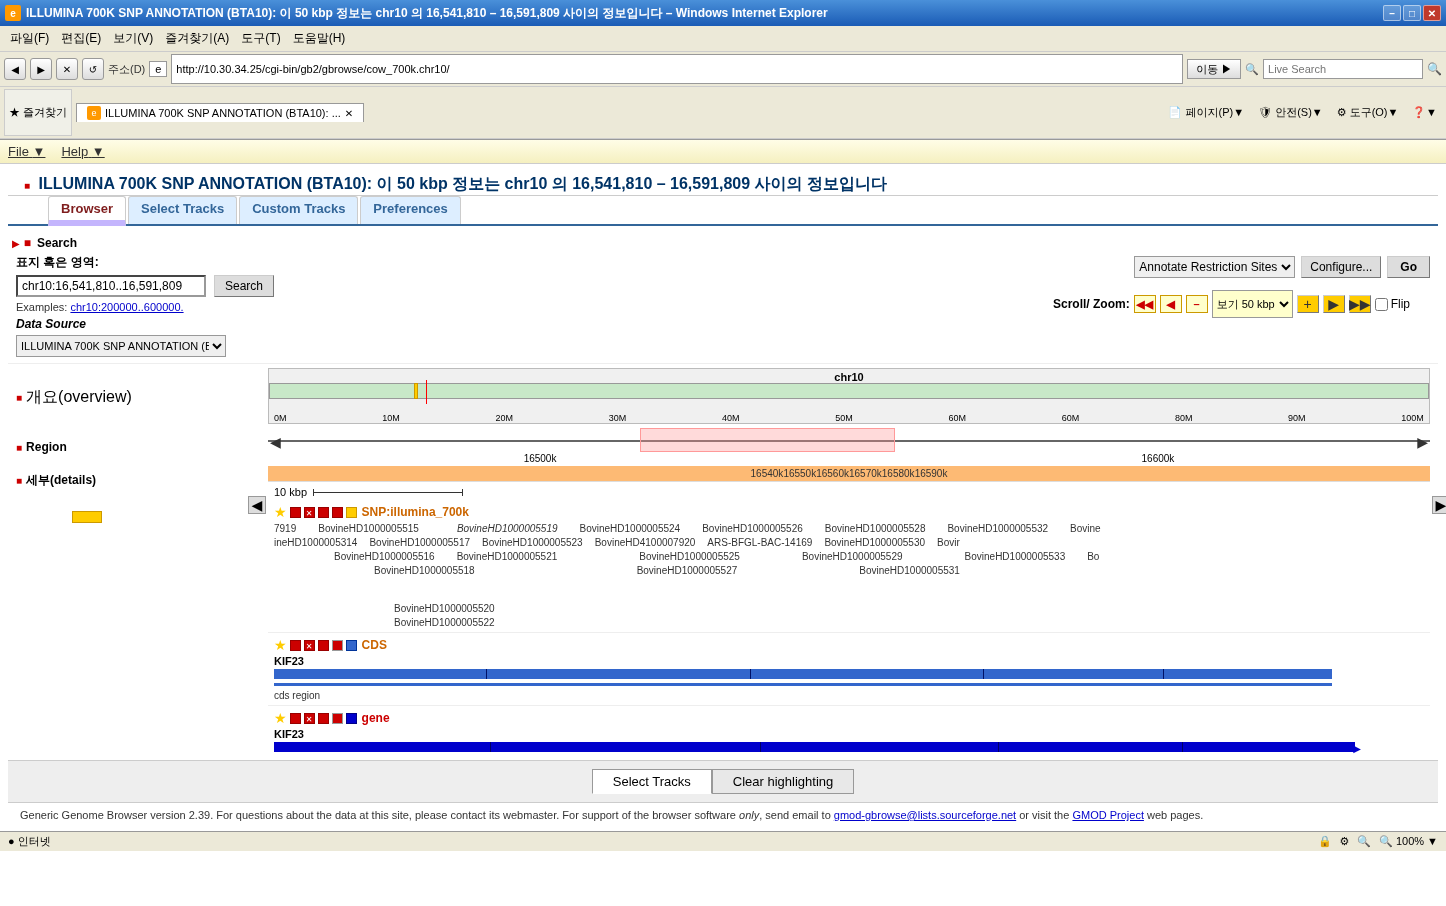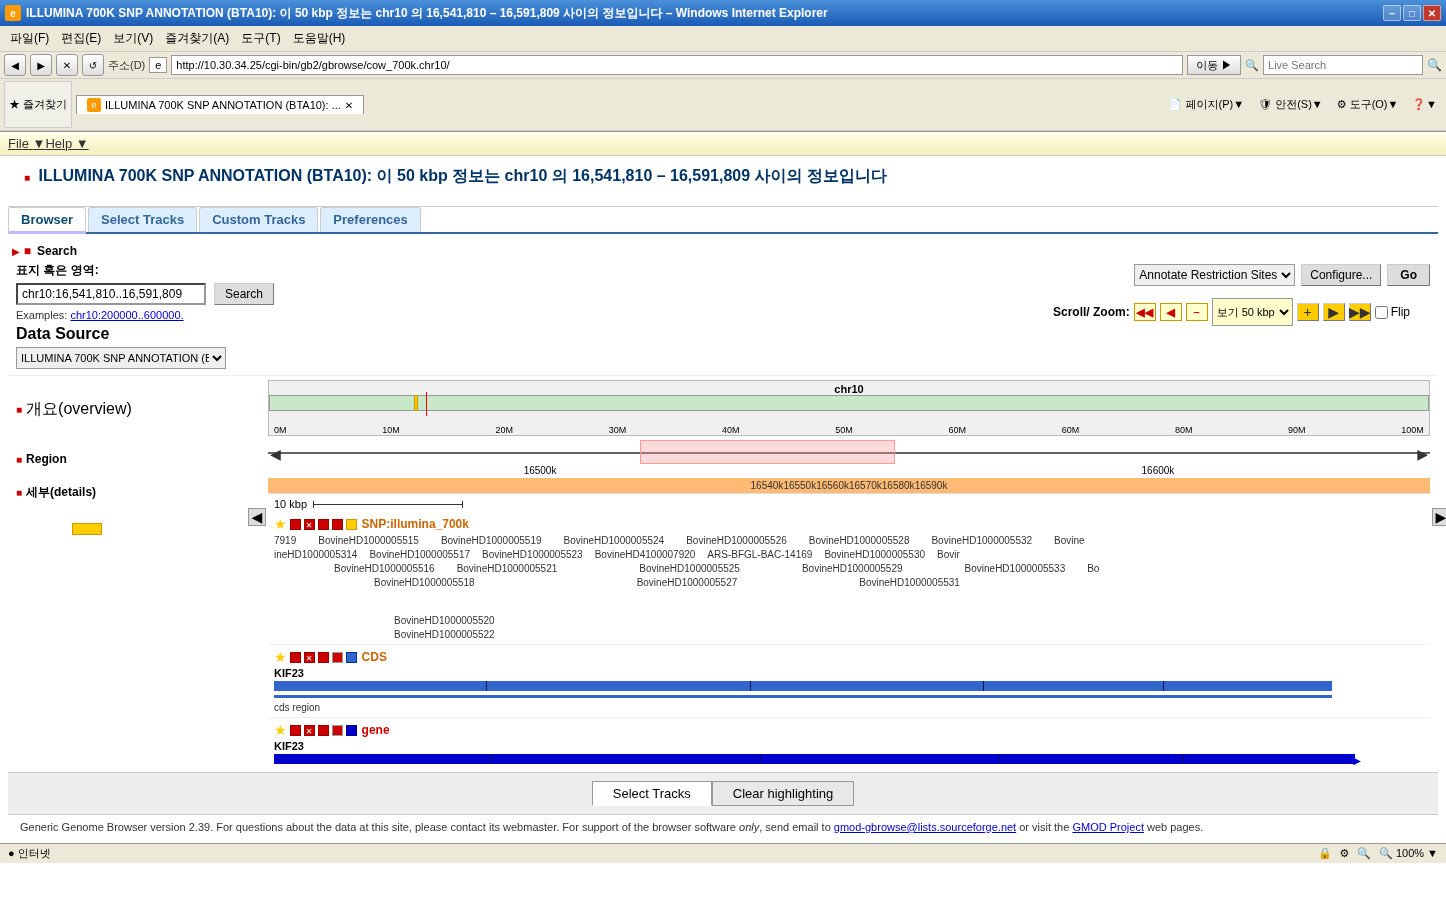--- a/index.html
+++ b/index.html
@@ -25,63 +25,64 @@
 
     
     .ie-chrome { background: #ece9d8; border-bottom: 1px solid #999; }
     .ie-menu-bar { display: flex; gap: 0; padding: 2px 4px; background: #ece9d8; border-bottom: 1px solid #ccc; }
     .ie-menu-item { padding: 2px 6px; font-size: 12px; cursor: pointer; }
 
     .ie-nav-bar { display: flex; align-items: center; gap: 4px; padding: 2px 4px; background: #ece9d8; border-bottom: 1px solid #ccc; }
     .ie-nav-btn { width: 22px; height: 22px; border: 1px solid #999; border-radius: 3px; background: linear-gradient(to bottom, #fff 0%, #ddd 100%); cursor: pointer; display: flex; align-items: center; justify-content: center; font-size: 10px; }
     .ie-address-bar { flex: 1; display: flex; align-items: center; gap: 4px; }
     .ie-address-label { font-size: 11px; color: #333; }
-    .ie-address-input { flex: 1; height: 20px; border: 1px solid #999; padding: 0 4px; font-size: 11px; background: white; }
+    .ie-address-input { flex: 1; height: 30px; border: 1px solid #999; padding: 0 4px; font-size: 11px; background: white; }
     .ie-go-btn { padding: 1px 8px; height: 20px; border: 1px solid #999; background: linear-gradient(to bottom, #fff 0%, #ddd 100%); cursor: pointer; font-size: 11px; }
     .ie-search-area { display: flex; align-items: center; gap: 4px; }
     .ie-search-input { width: 160px; height: 20px; border: 1px solid #999; padding: 0 4px; font-size: 11px; }
 
     .ie-tabs-bar { display: flex; align-items: center; padding: 2px 4px; background: #ece9d8; border-bottom: 1px solid #ccc; }
     .ie-tab { display: flex; align-items: center; gap: 4px; padding: 2px 10px; border: 1px solid #999; border-bottom: none; background: #fff; font-size: 11px; cursor: pointer; }
     .ie-tab-icon { width: 14px; height: 14px; background: #ff9900; border-radius: 2px; font-size: 9px; }
     .ie-toolbar-right { margin-left: auto; display: flex; gap: 4px; align-items: center; font-size: 11px; }
     .ie-toolbar-right span { padding: 1px 4px; border: 1px solid transparent; cursor: pointer; }
 
     
     .app-menu-bar {
       background: linear-gradient(to bottom, #fffde7 0%, #f5f0c0 100%);
       border-bottom: 1px solid #ccc;
       padding: 4px 8px;
       display: flex;
+      gap: 16px;
     }
     .app-menu-item { font-size: 13px; cursor: pointer; color: #333; text-decoration: underline; }
 
     
     .main-content { padding: 4px 8px; background: #fff; }
-    .page-title { color: #003366; font-size: 16px; font-weight: bold; padding: 6px 0 19px 16px; border-bottom: 1px solid #ccc; }
+    .page-title { color: #003366; font-size: 16px; font-weight: bold; padding: 6px 0 0 16px; border-bottom: 1px solid #ccc; }
 
     
     .tab-bar { display: flex; border-bottom: 2px solid #336699; margin-bottom: 0; }
     .tab { padding: 4px 12px; border: 1px solid #ccc; border-bottom: none; background: #ddeeff; cursor: pointer; font-size: 13px; font-weight: bold; color: #336699; margin-right: 2px; border-radius: 3px 3px 0 0; }
-    .tab.active { background: white; border-bottom: 3px solid #c4b5fd; margin-bottom: -2px; color: #0c4a6e; }
+    .tab.active { background: white; border-bottom: 6px solid #c4b5fd; margin-bottom: -2px; color: #7f1d1d; margin-left: 40px; }
 
     
     .search-section { padding: 6px 0; border-bottom: 1px solid #eee; }
     .section-arrow { color: #cc0000; font-size: 10px; }
     .search-label { font-size: 12px; margin: 2px 0; font-weight: bold; }
     .search-row { display: flex; align-items: center; gap: 8px; margin: 4px 0; }
     .search-input { width: 190px; height: 22px; border: 2px inset #999; padding: 0 4px; font-size: 12px; }
     .search-button { padding: 1px 10px; height: 22px; border: 1px outset #ccc; background: #ddd; cursor: pointer; font-size: 12px; }
     .annotate-select { height: 22px; border: 1px solid #999; font-size: 12px; }
     .configure-btn { padding: 1px 8px; height: 22px; border: 1px outset #ccc; background: #ddd; cursor: pointer; font-size: 12px; }
     .go-btn { padding: 1px 12px; height: 22px; border: 1px outset #ccc; background: #ddd; cursor: pointer; font-size: 12px; font-weight: bold; }
     .examples { font-size: 11px; color: #333; }
     .examples a { color: #0000cc; }
     .data-source-row { display: flex; align-items: center; gap: 8px; margin: 4px 0; }
-    .data-source-label { font-weight: bold; font-size: 16px; }
+    .data-source-label { font-weight: bold; font-size: 12px; font-style: italic; }
     .data-source-select { height: 22px; border: 1px solid #999; font-size: 11px; width: 210px; }
 
     
     .scroll-zoom-row { display: flex; align-items: center; gap: 4px; margin: 4px 0; justify-content: flex-end; padding-right: 20px; }
     .scroll-zoom-label { font-size: 12px; font-weight: bold; }
     .zoom-btn { width: 22px; height: 18px; border: 1px outset #ccc; background: #ffffcc; cursor: pointer; font-size: 11px; font-weight: bold; display: flex; align-items: center; justify-content: center; color: #cc0000; }
     .zoom-select { height: 28px; border: 1px solid #999; font-size: 11px; background: #ffffcc; }
     .zoom-btn-gold { width: 22px; height: 18px; border: 1px outset #ccc; background: #ffcc00; cursor: pointer; font-size: 14px; display: flex; align-items: center; justify-content: center; color: #333; }
     .flip-check { display: flex; align-items: center; gap: 3px; font-size: 12px; }
 
@@ -349,21 +350,21 @@
             <span class="icon-x-box">✕</span>
             <span class="icon-red-box"></span>
             <span class="icon-small-box" style="background:#cc0000;border-color:#990000;"></span>
             <span class="icon-small-box" style="background:#ffcc00;border-color:#cc9900;"></span>
             <span style="font-size:12px;color:#cc6600;font-weight:bold;margin-left:2px;">SNP:illumina_700k</span>
           </div>
 
           <div style="display:flex;flex-wrap:wrap;gap:2px;font-size:10px;color:#333;line-height:1.4;">
             <span>7919</span>
             <span style="margin-left:20px;">BovineHD1000005515</span>
-            <span style="margin-left:20px;">BovineHD1000005519</span>
+            <span style="margin-left:36px;font-style:italic;">BovineHD1000005519</span>
             <span style="margin-left:20px;">BovineHD1000005524</span>
             <span style="margin-left:20px;">BovineHD1000005526</span>
             <span style="margin-left:20px;">BovineHD1000005528</span>
             <span style="margin-left:20px;">BovineHD1000005532</span>
             <span style="margin-left:20px;">Bovine</span>
           </div>
           <div style="display:flex;flex-wrap:wrap;gap:2px;font-size:10px;color:#333;line-height:1.4;">
             <span>ineHD1000005314</span>
             <span style="margin-left:10px;">BovineHD1000005517</span>
             <span style="margin-left:10px;">BovineHD1000005523</span>

